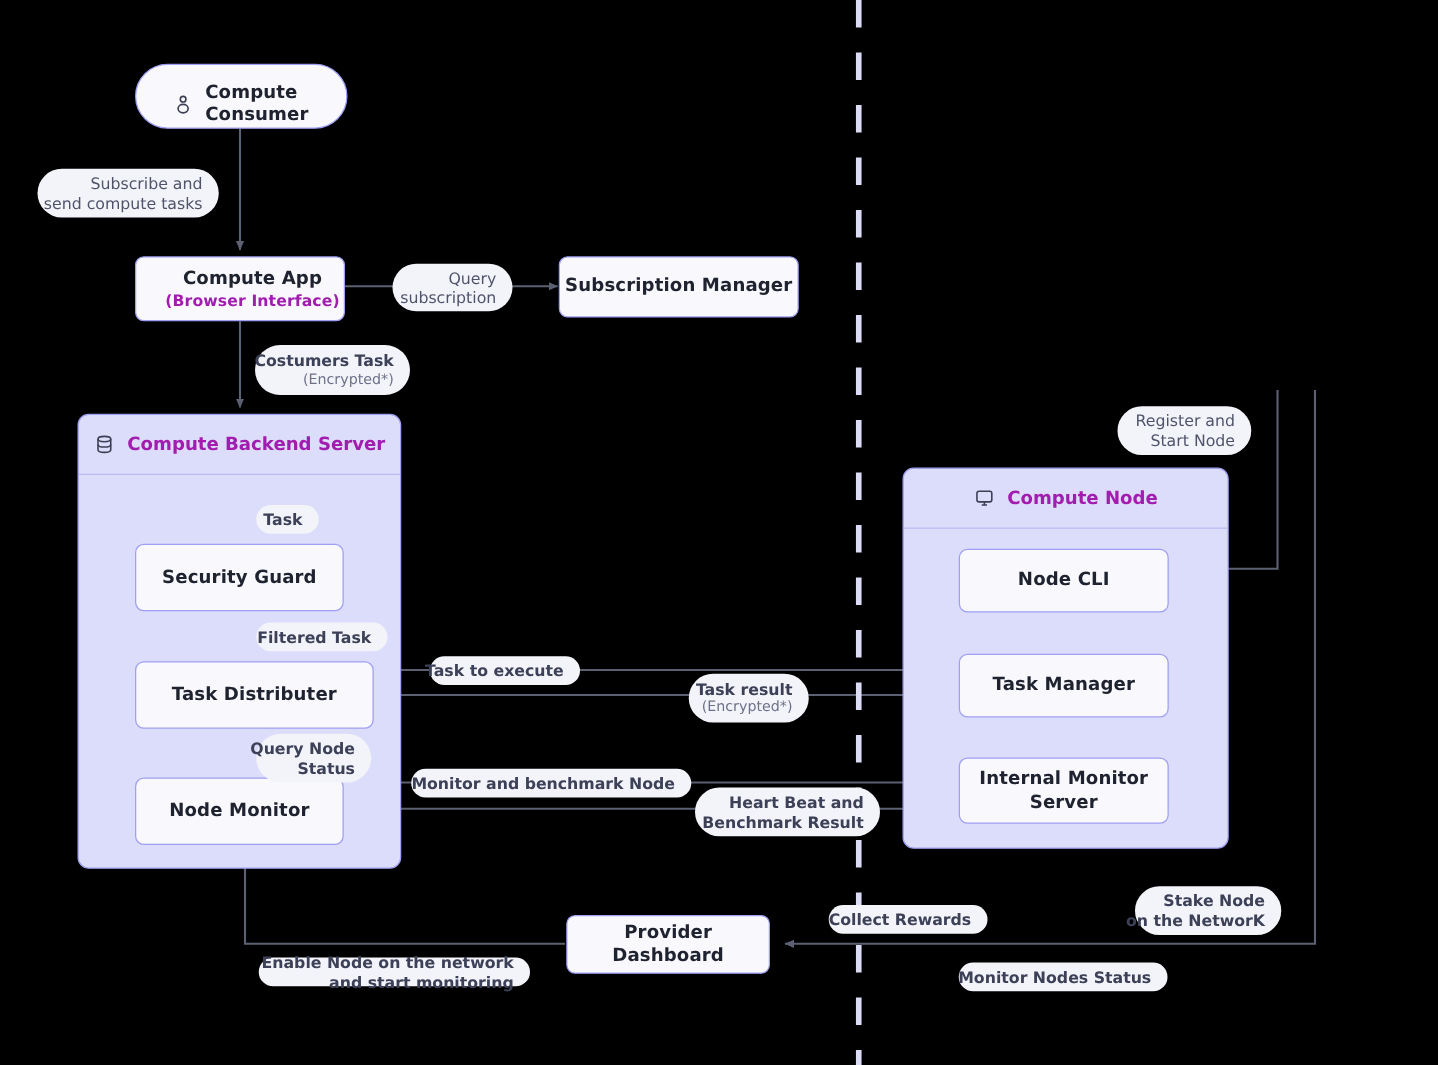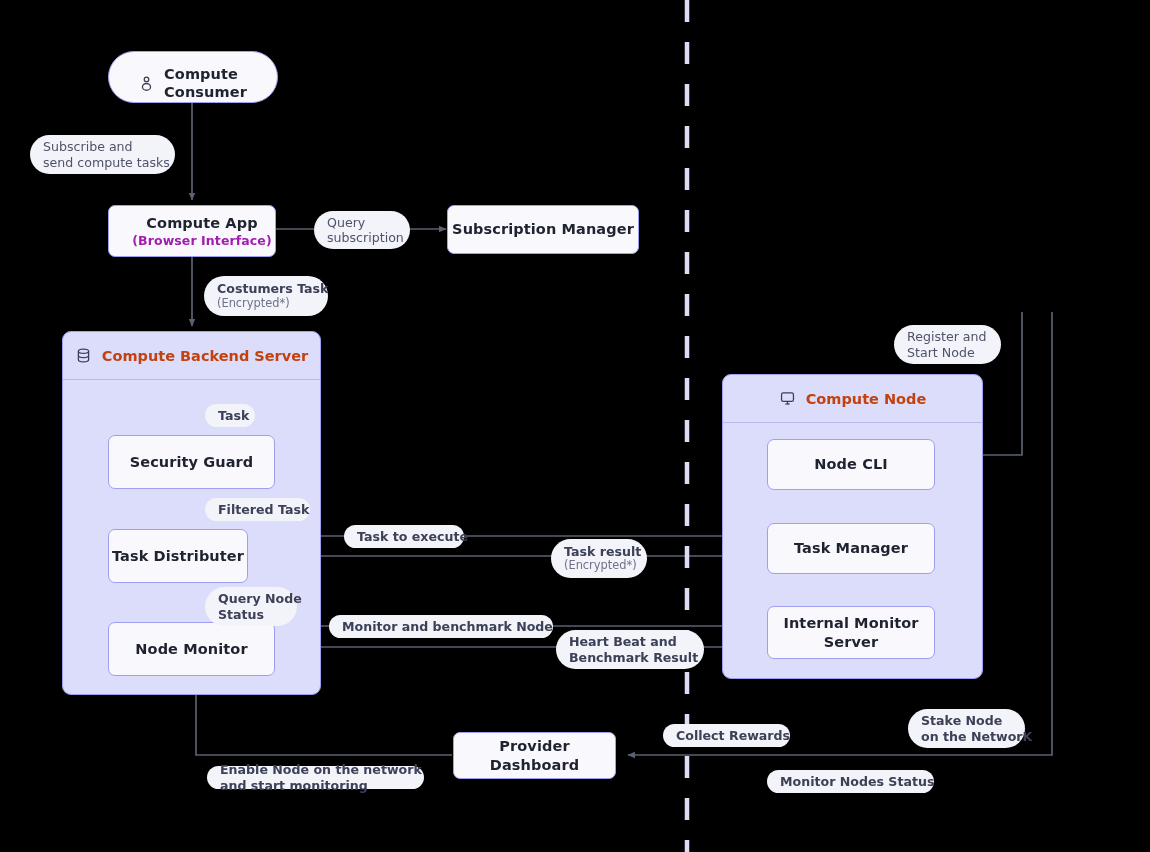--- a/index.html
+++ b/index.html
@@ -52,40 +52,40 @@
     border-radius: 9px;
   }
   .panel > .panel-title {
     height: 48px;
     display: flex;
     align-items: center;
     justify-content: center;
     gap: 10px;
     font-size: 14.5px;
     font-weight: bold;
-    color: #c2410c;
+    color: #a21caf;
     border-bottom: 1.4px solid #b9b9f0;
     box-sizing: border-box;
   }
 
   
   .elabel {
     position: absolute;
     box-sizing: border-box;
     background: #f3f3fa;
     border-radius: 999px;
     color: #50546b;
     font-size: 12.6px;
     line-height: 1.22;
     padding: 5px 13px;
     text-align: center;
     white-space: nowrap;
     display: flex;
     flex-direction: column;
-    align-items: flex-start;
+    align-items: flex-end;
     justify-content: center;
   }
   .elabel .sub { font-size: 11.4px; color: #6e7289; }
   .elabel.strong { color: #3c4157; font-weight: bold; }
 
   
   .ico { display:inline-block; line-height:0; }
 </style>
 </head>
 <body>
@@ -182,21 +182,21 @@
   </div>
 
   <div class="node" style="left:447px; top:205px; width:192px; height:49px;">
     <span>Subscription Manager</span>
   </div>
 
   <div class="node" style="left:108px; top:435px; width:167px; height:54px;">
     <span>Security Guard</span>
   </div>
 
-  <div class="node" style="left:108px; top:529px; width:140px; height:54px;">
+  <div class="node" style="left:108px; top:529px; width:191px; height:54px;">
     <span>Task Distributer</span>
   </div>
 
   <div class="node" style="left:108px; top:622px; width:167px; height:54px;">
     <span>Node Monitor</span>
   </div>
 
   <div class="node" style="left:767px; top:439px; width:168px; height:51px;">
     <span>Node CLI</span>
   </div>

